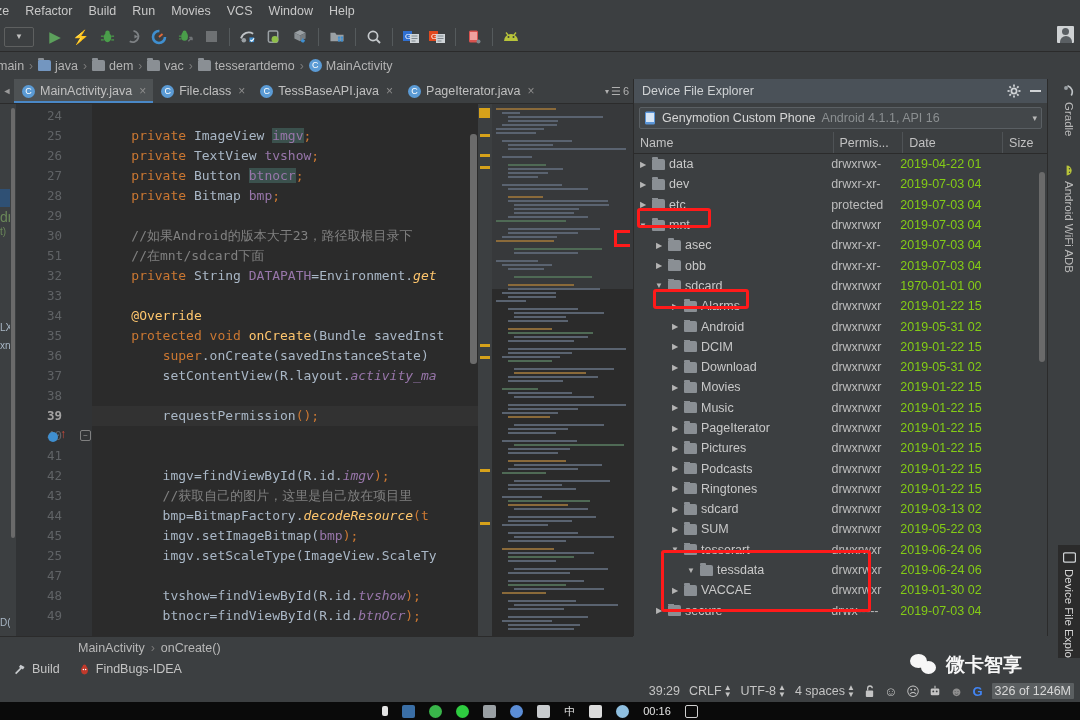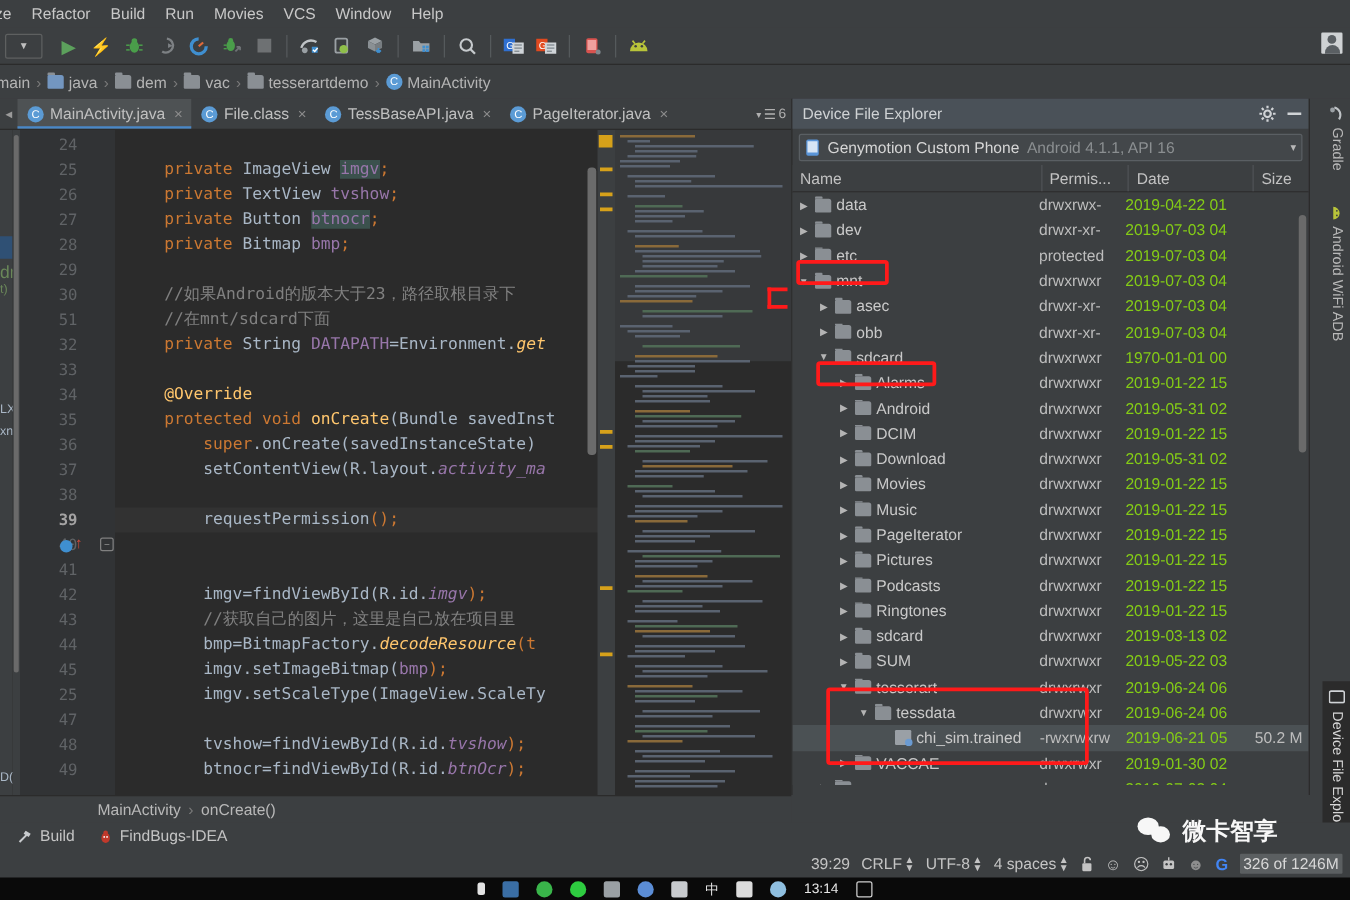--- a/index.html
+++ b/index.html
@@ -836,30 +836,20 @@
         <div class="row">
           <div class="nm" style="padding-left: 52px;">
             <span class="arrow">▼</span>
             <span class="folder"></span>
             <span>tessdata</span>
           </div>
           <div class="pm">drwxrwxr</div>
           <div class="dt">2019-06-24 06</div>
           <div class="sz"></div>
         </div>
-        <div class="row sel">
-          <div class="nm" style="padding-left: 68px;">
-            <span class="arrow none">▶</span>
-            <span class="filetr"></span>
-            <span>chi_sim.trained</span>
-          </div>
-          <div class="pm">-rwxrwxrw</div>
-          <div class="dt">2019-06-21 05</div>
-          <div class="sz">50.2 M</div>
-        </div>
         <div class="row">
           <div class="nm" style="padding-left: 36px;">
             <span class="arrow">▶</span>
             <span class="folder"></span>
             <span>VACCAE</span>
           </div>
           <div class="pm">drwxrwxr</div>
           <div class="dt">2019-01-30 02</div>
           <div class="sz"></div>
         </div>
@@ -974,17 +964,17 @@
     <span class="tb-ico" style="background:#e3e3e3;width:6px;height:10px;"></span>
     <span class="tb-ico" style="background:#3a6ea5;"></span>
     <span class="tb-ico" style="background:#39b54a;border-radius:50%;"></span>
     <span class="tb-ico" style="background:#2ecc40;border-radius:50%;"></span>
     <span class="tb-ico" style="background:#9aa0a4;"></span>
     <span class="tb-ico" style="background:#5b8dd6;border-radius:50%;"></span>
     <span class="tb-ico" style="background:#c8cbce;"></span>
     <span style="color:#e6e6e6;font-size:11px;">中</span>
     <span class="tb-ico" style="background:#dcdcdc;"></span>
     <span class="tb-ico" style="background:#8fbfe0;border-radius:50%;"></span>
-    <span>13:14</span>
+    <span>00:16</span>
     <span class="tb-ico" style="border:1px solid #cfcfcf;background:transparent;"></span>
   </div>
 
 </div>
 
 </body></html>

